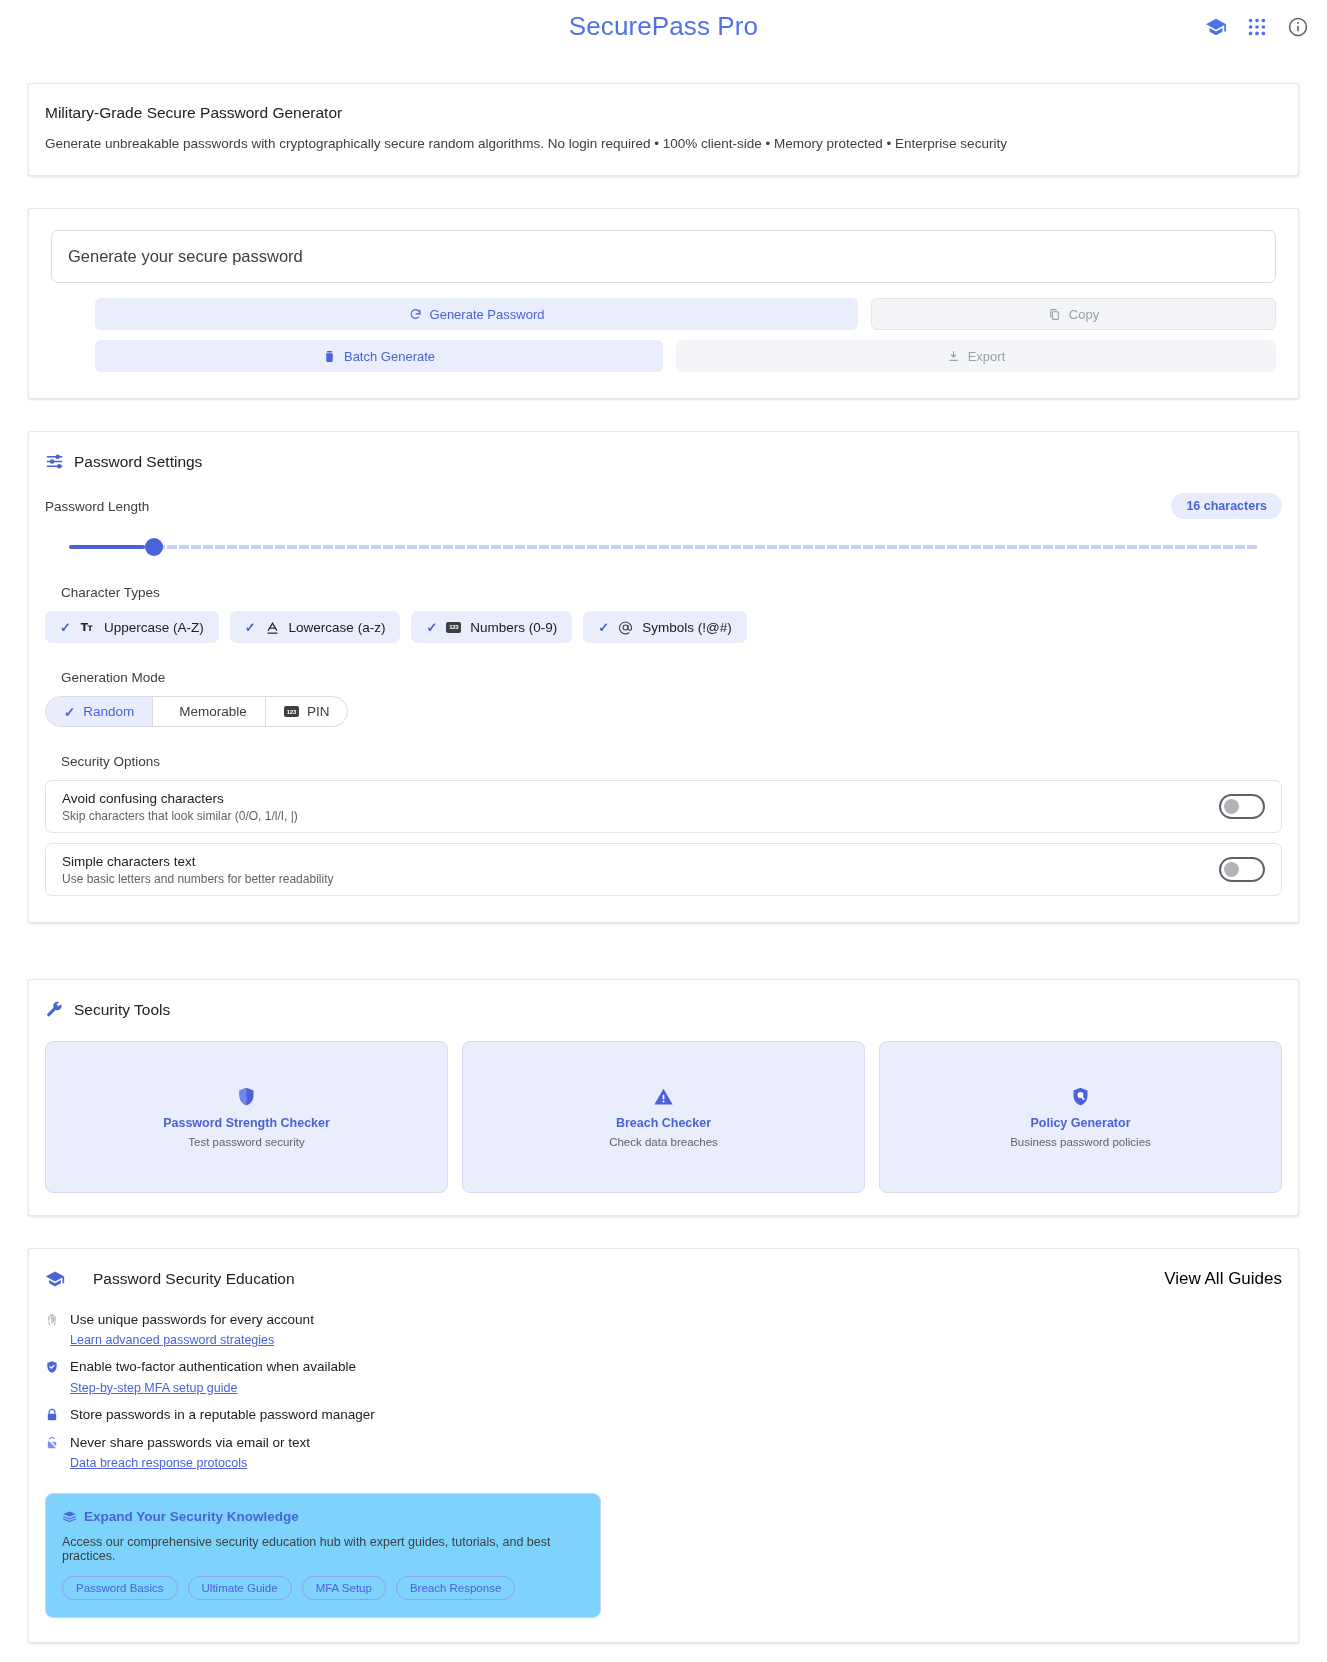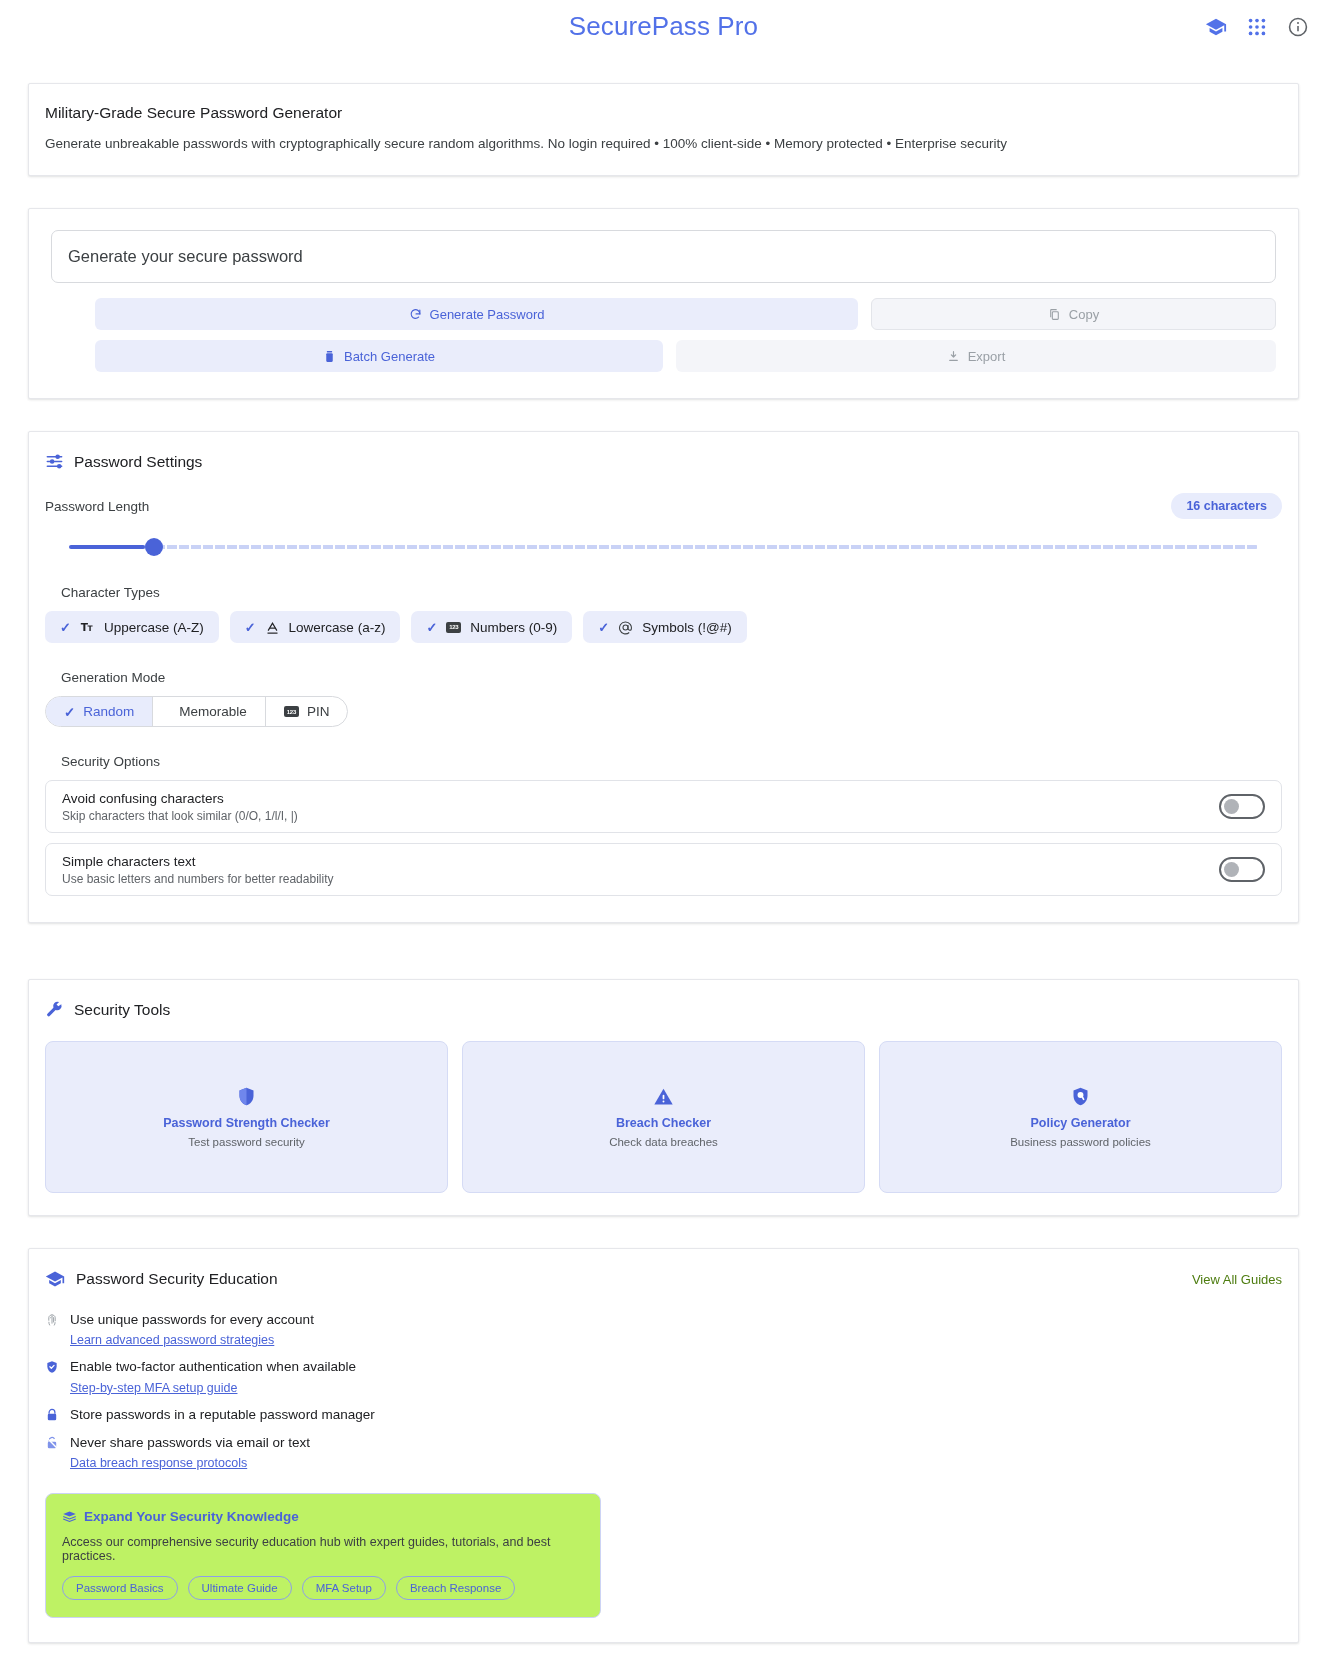--- a/index.html
+++ b/index.html
@@ -202,36 +202,36 @@
     justify-content: center;
     cursor: pointer;
   }
   .tool-card svg { width: 21px; height: 21px; margin-bottom: 9px; }
   .tool-name { font-size: 12.5px; font-weight: 700; color: #4a63d8; }
   .tool-desc { font-size: 11.5px; color: #5f6368; margin-top: 6px; }
 
   
   .edu { margin-top: 32px; padding: 20px 16px 24px 16px; }
   .edu-head { display: flex; align-items: center; justify-content: space-between; margin-bottom: 22px; }
-  .edu-head .left { display: flex; align-items: center; gap: 11px; font-size: 15.5px; font-weight: 500; justify-content: flex-end; }
+  .edu-head .left { display: flex; align-items: center; gap: 28px; font-size: 15.5px; font-weight: 500; justify-content: flex-end; }
   .edu-head .left svg { width: 20px; height: 20px; }
-  .view-all { font-size: 13px; color: #4d7c0f; cursor: pointer; }
+  .view-all { font-size: 17px; color: #000000; cursor: pointer; }
   .tip { display: flex; gap: 10px; margin-bottom: 10px; }
   .tip .ticon { width: 15px; flex: none; padding-top: 2px; }
   .tip .ticon svg { width: 14px; height: 14px; display: block; }
   .tip-text { font-size: 13.5px; color: #202124; line-height: 1.35; }
   .tip-link {
     display: inline-block; margin-top: 4px;
     font-size: 12.5px; color: #4a63d8; text-decoration: underline; cursor: pointer;
   }
 
   .expand {
     margin-top: 22px;
     width: 556px;
-    background: #bef264;
+    background: #7dd3fc;
     border: 1px solid #ccd3f4;
     border-radius: 8px;
     padding: 15px 16px 17px 16px;
   }
   .expand-title {
     display: flex; align-items: center; gap: 7px;
     font-size: 13.5px; font-weight: 700; color: #4a63d8; margin-bottom: 11px;
   }
   .expand-title svg { width: 15px; height: 15px; }
   .expand-desc { font-size: 12.5px; color: #3c4043; margin-bottom: 13px; }

